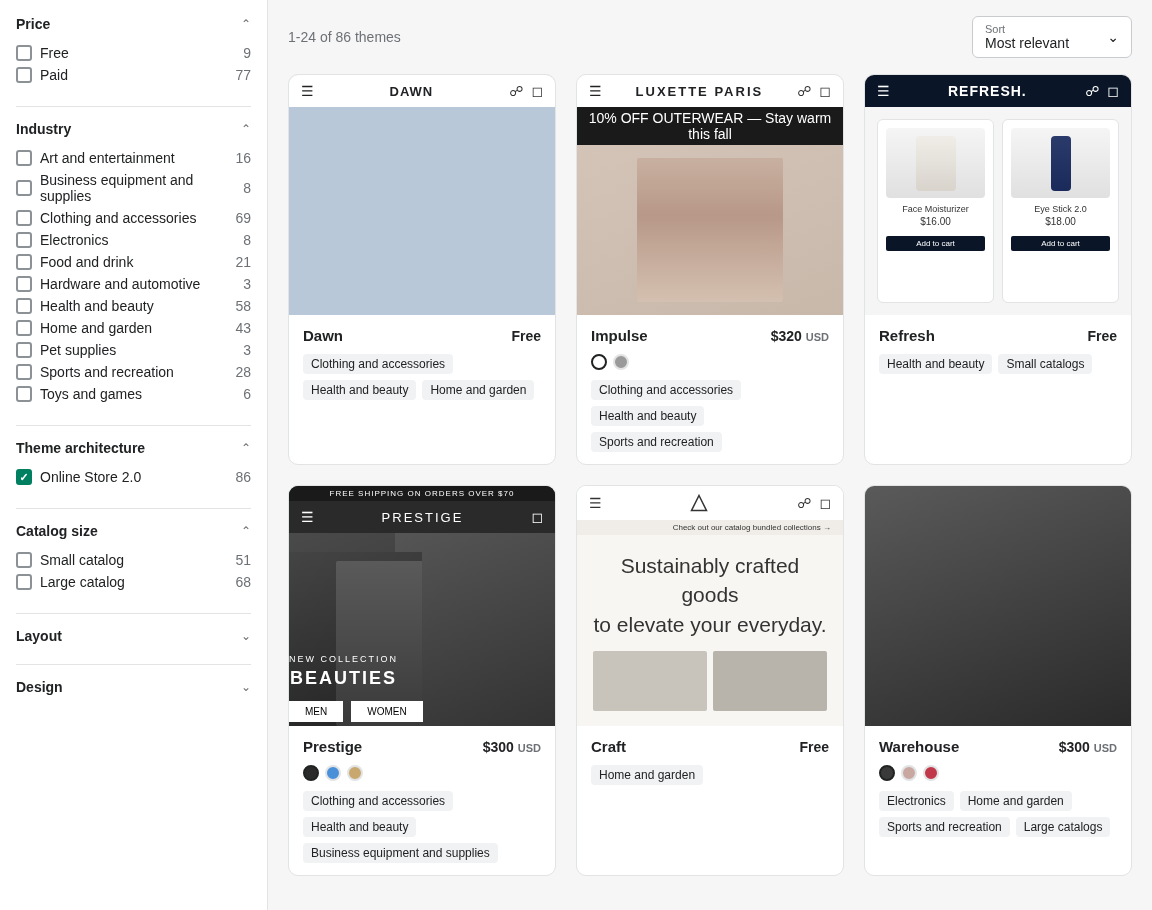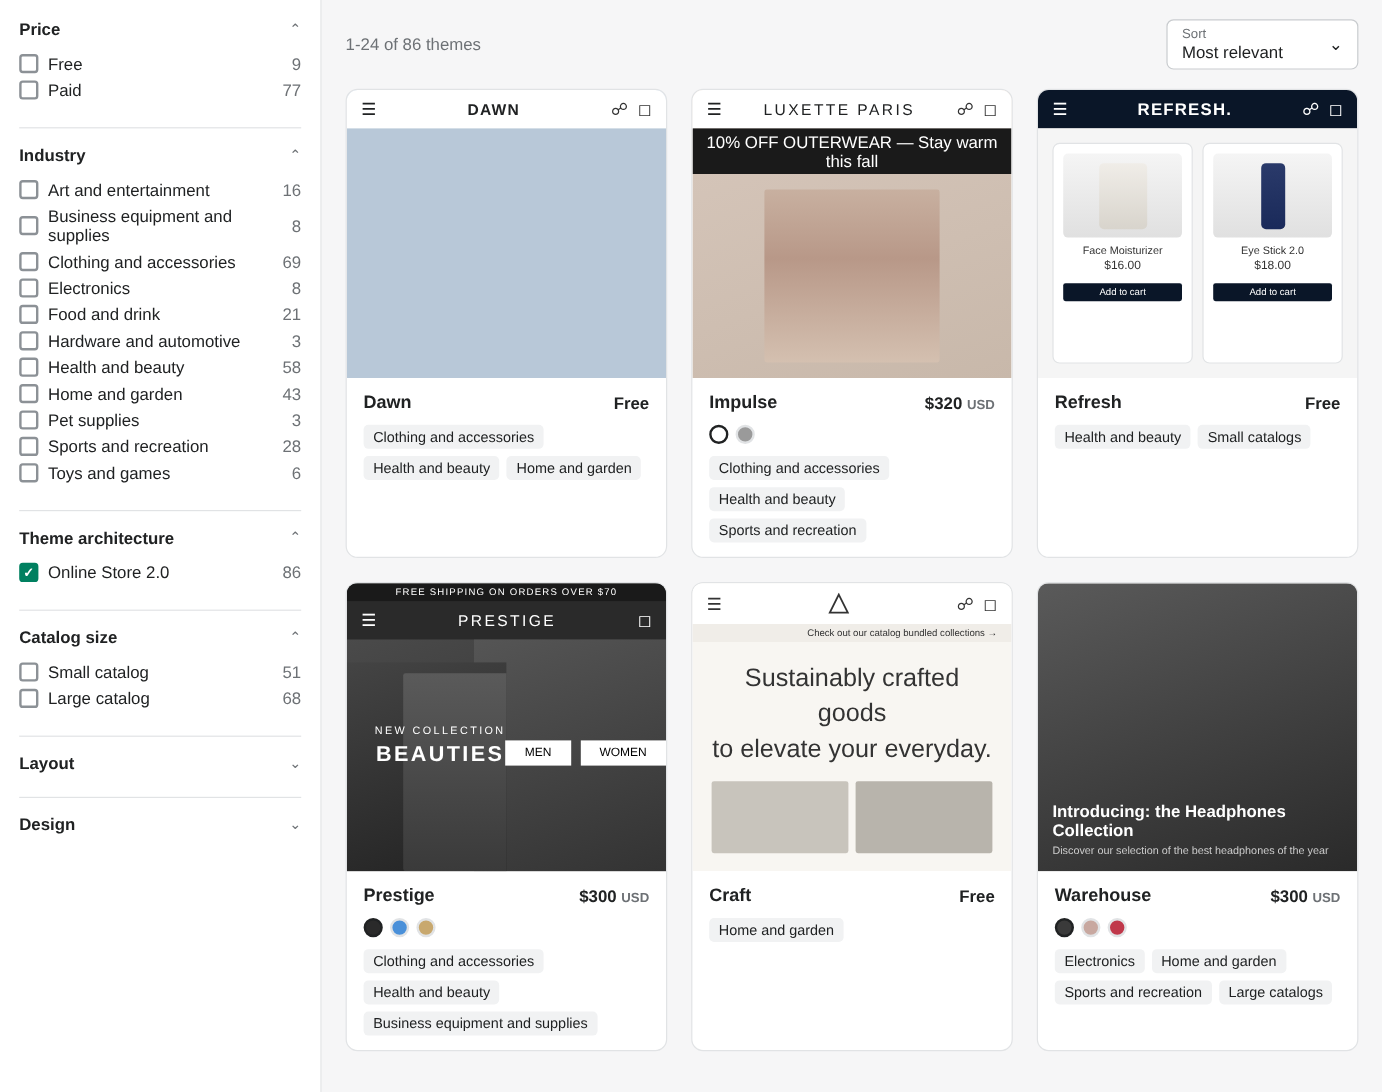--- a/index.html
+++ b/index.html
@@ -43,40 +43,40 @@
     .preview-nav-icons { display: flex; gap: 8px; color: #333; font-size: 14px; }
     .preview-hero { flex: 1; background: linear-gradient(135deg, #8aa4c0 0%, #6a8ca8 50%, #4a6c88 100%); display: flex; align-items: center; padding: 16px; position: relative; overflow: hidden; }
     .preview-hero-text { color: #fff; }
     .preview-hero-text h2 { font-size: 20px; font-weight: 700; line-height: 1.2; margin-bottom: 6px; }
     .preview-hero-text p { font-size: 11px; margin-bottom: 8px; }
     .preview-btn { background: #fff; color: #333; border: none; padding: 5px 12px; font-size: 11px; cursor: pointer; border-radius: 2px; }
 
     
     .luxette-preview { background: #e8ddd5; display: flex; flex-direction: column; }
     .luxette-nav { display: flex; align-items: center; justify-content: space-between; padding: 8px 12px; background: #fff; }
-    .luxette-nav-title { font-size: 13px; letter-spacing: 2px; font-weight: 400; }
+    .luxette-nav-title { font-size: 13px; letter-spacing: 2px; font-weight: 700; }
     .luxette-banner { background: #1a1a1a; color: #fff; text-align: center; padding: 3px; font-size: 14px; }
     .luxette-img { flex: 1; background: linear-gradient(160deg, #d4c4b8 0%, #c8b8aa 100%); display: flex; align-items: center; justify-content: center; }
 
     
     .refresh-preview { background: #f5f5f5; display: flex; flex-direction: column; }
     .refresh-nav { display: flex; align-items: center; justify-content: space-between; padding: 8px 12px; background: #0a1628; color: #fff; }
     .refresh-nav-title { font-weight: 900; font-size: 14px; letter-spacing: 1px; color: #fff; }
     .refresh-content { flex: 1; padding: 12px; display: flex; gap: 8px; background: #f5f5f5; }
     .refresh-product { flex: 1; background: #fff; border: 1px solid #e1e3e5; border-radius: 6px; padding: 8px; text-align: center; }
     .refresh-product-img { height: 70px; background: linear-gradient(180deg, #f5f5f5 0%, #e0e0e0 100%); margin-bottom: 6px; border-radius: 4px; display: flex; align-items: center; justify-content: center; font-size: 10px; color: #999; }
     .refresh-product-name { font-size: 9px; color: #333; margin-bottom: 2px; }
     .refresh-product-price { font-size: 10px; color: #333; margin-bottom: 6px; }
     .refresh-add-btn { background: #0a1628; color: #fff; border: none; padding: 3px 6px; font-size: 8px; cursor: pointer; width: 100%; border-radius: 2px; }
 
     
     .prestige-preview { background: #2a2a2a; display: flex; flex-direction: column; }
     .prestige-nav { display: flex; align-items: center; justify-content: space-between; padding: 8px 12px; background: #2a2a2a; color: #fff; }
     .prestige-banner-top { background: #1a1a1a; color: #fff; text-align: center; padding: 3px; font-size: 8px; letter-spacing: 1px; }
-    .prestige-hero { flex: 1; display: flex; flex-direction: row; align-items: center; justify-content: flex-end; padding-bottom: 4px; background: linear-gradient(180deg, #3a3a3a 0%, #2a2a2a 100%); position: relative; }
+    .prestige-hero { flex: 1; display: flex; flex-direction: column; align-items: flex-start; justify-content: flex-end; padding-bottom: 4px; background: linear-gradient(180deg, #3a3a3a 0%, #2a2a2a 100%); position: relative; }
     .prestige-hero-img { position: absolute; top: 0; left: 0; right: 0; bottom: 0; background: linear-gradient(160deg, #4a4a4a 0%, #2a2a2a 100%); }
     .prestige-hero-text { position: relative; z-index: 1; text-align: center; color: #fff; }
     .prestige-hero-text .sub { font-size: 9px; letter-spacing: 2px; margin-bottom: 4px; }
     .prestige-hero-text h2 { font-size: 18px; font-weight: 700; letter-spacing: 2px; margin-bottom: 12px; }
     .prestige-btns { display: flex; gap: 8px; position: relative; z-index: 1; }
     .prestige-btn { background: #fff; color: #000; border: none; padding: 5px 16px; font-size: 10px; cursor: pointer; }
 
     
     .craft-preview { background: #f8f6f2; display: flex; flex-direction: column; }
     .craft-nav { display: flex; align-items: center; justify-content: space-between; padding: 8px 12px; background: #fff; }
@@ -509,24 +509,20 @@
               </div>
             </div>
             <div class="warehouse-search">
               <div class="warehouse-search-bar">
                 <input class="warehouse-search-input" type="text" placeholder="Search..." readonly="" style="">
                 <button class="warehouse-search-btn">☍</button>
               </div>
             </div>
             <div class="warehouse-hero">
               <div style="position:absolute;top:0;left:0;right:0;bottom:0;background:linear-gradient(160deg,#5a5a5a 0%,#2a2a2a 100%);z-index:0;"></div>
-              <div class="warehouse-hero-text" style="position:relative;z-index:1;">
-                <h2>Introducing: the Headphones Collection</h2>
-                <p>Discover our selection of the best headphones of the year</p>
-              </div>
             </div>
           </div>
         </div>
         <div class="theme-info">
           <div class="theme-title-row">
             <span class="theme-name">Warehouse</span>
             <span class="theme-price"><span class="price-amount">$300</span> <span class="price-usd">USD</span></span>
           </div>
           <div class="color-swatches">
             <div class="swatch selected" style="background:#3a3a3a;"></div>

